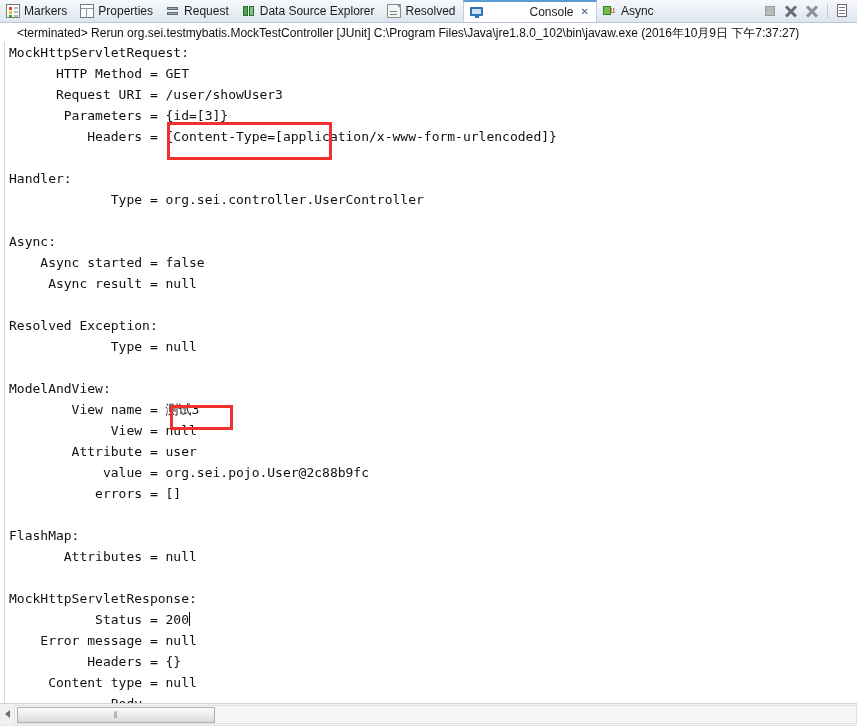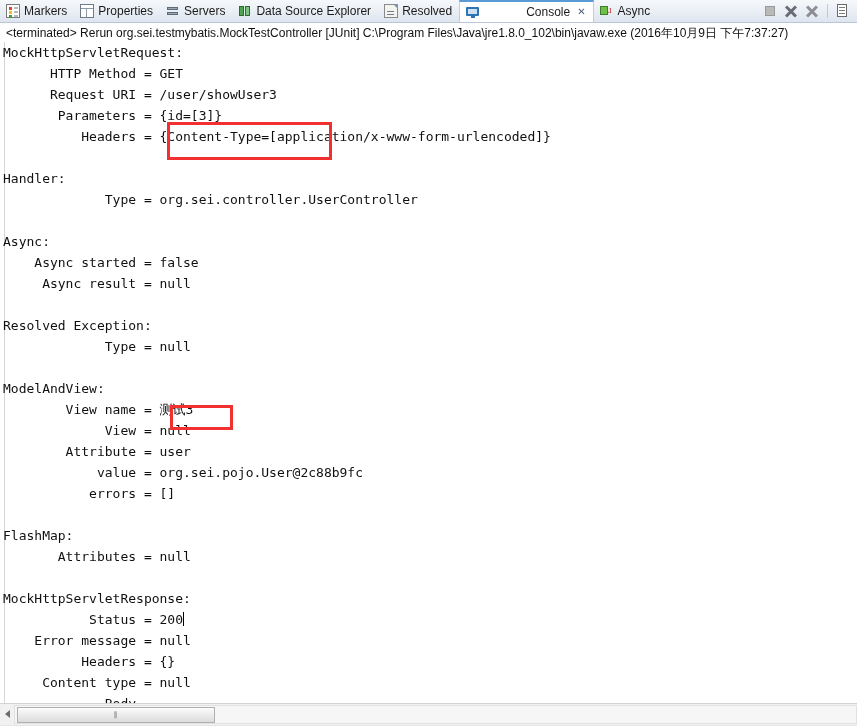--- a/index.html
+++ b/index.html
@@ -216,21 +216,21 @@
   .tb-display::after {
     content:"";
     position:absolute; left:4px; top:4px; width:6px; height:1px;
     background:#7b7b7b;
     box-shadow: 0 3px 0 0 #7b7b7b, 0 6px 0 0 #7b7b7b;
   }
 
   
   .launch-line {
     height: 19px;
-    padding: 2px 0 0 6px;
+    padding: 2px 0 0 17px;
     font-size: 12px;
     color: #111111;
     white-space: nowrap;
     overflow: hidden;
     background: #ffffff;
     box-sizing: border-box;
   }
 
   
   .console-wrap {
@@ -242,21 +242,21 @@
   }
   .console-gutter {
     position: absolute;
     left: 0; top: 0; bottom: 0;
     width: 4px;
     border-right: 1px solid #d6d6d6;
     background: #ffffff;
   }
   .console-text {
     position: absolute;
-    left: 3px;
+    left: 9px;
     top: 0px;
     font-family: "DejaVu Sans Mono", "Liberation Mono", monospace;
     font-size: 13px;
     line-height: 21px;
     color: #101010;
     white-space: pre;
     letter-spacing: 0px;
   }
   .console-text .line { height: 21px; }
 
@@ -341,21 +341,21 @@
       <span class="tab-label">Markers</span>
     </div>
 
     <div class="tab">
       <span class="ticon ic-properties"></span>
       <span class="tab-label">Properties</span>
     </div>
 
     <div class="tab">
       <span class="ticon ic-servers"></span>
-      <span class="tab-label">Servers</span>
+      <span class="tab-label">Request</span>
     </div>
 
     <div class="tab">
       <span class="ticon ic-dse"></span>
       <span class="tab-label">Data Source Explorer</span>
     </div>
 
     <div class="tab">
       <span class="ticon ic-snippets"></span>
       <span class="tab-label">Resolved</span>

